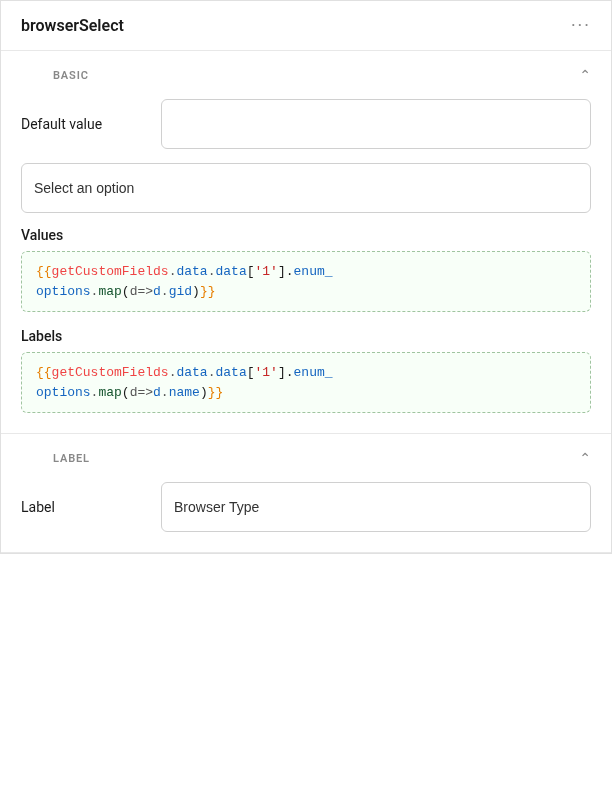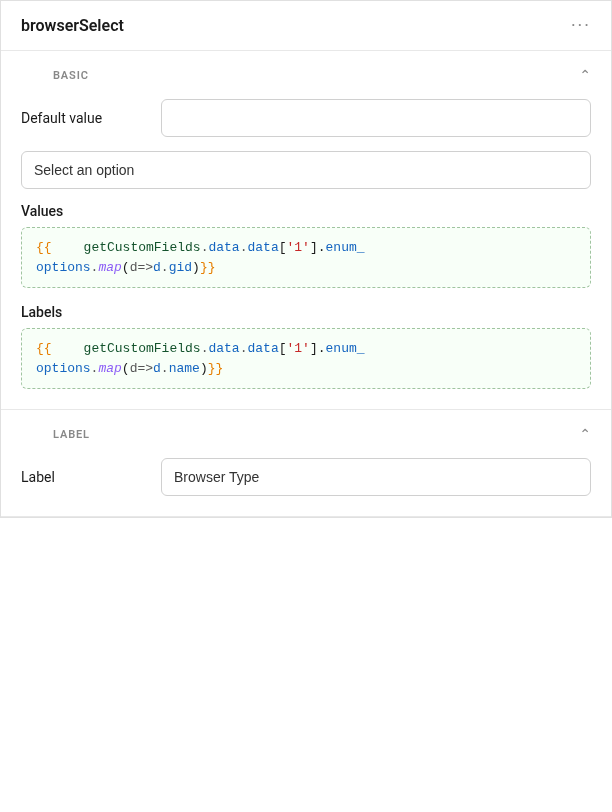--- a/index.html
+++ b/index.html
@@ -91,21 +91,21 @@
 
     .field-input {
       flex: 1;
       border: 1px solid #d0d0d0;
       border-radius: 6px;
       padding: 8px 12px;
       font-size: 14px;
       color: #333;
       background: #ffffff;
       outline: none;
-      height: 38px;
+      height: 50px;
     }
 
     .field-input::placeholder {
       color: #999;
     }
 
     .field-block {
       margin-bottom: 16px;
     }
 
@@ -132,43 +132,41 @@
 
     .code-text {
       display: block;
     }
 
     .code-curly {
       color: #e67e00;
     }
 
     .code-func {
-      color: #14532d;
-      margin-left: 32px;
+      color: #ef4444;
     }
 
     .code-dot {
       color: #555;
     }
 
     .code-prop {
       color: #1565c0;
     }
 
     .code-str {
       color: #c62828;
     }
 
     .code-arrow {
       color: #555;
     }
 
     .code-method {
-      color: #8b5cf6;
-      font-style: italic;
+      color: #14532d;
     }
   </style>
 </head>
 <body>
 
 <div class="panel">
 
   <div class="panel-header">
     <span class="panel-title">browserSelect</span>
     <span class="more-icon">···</span>

